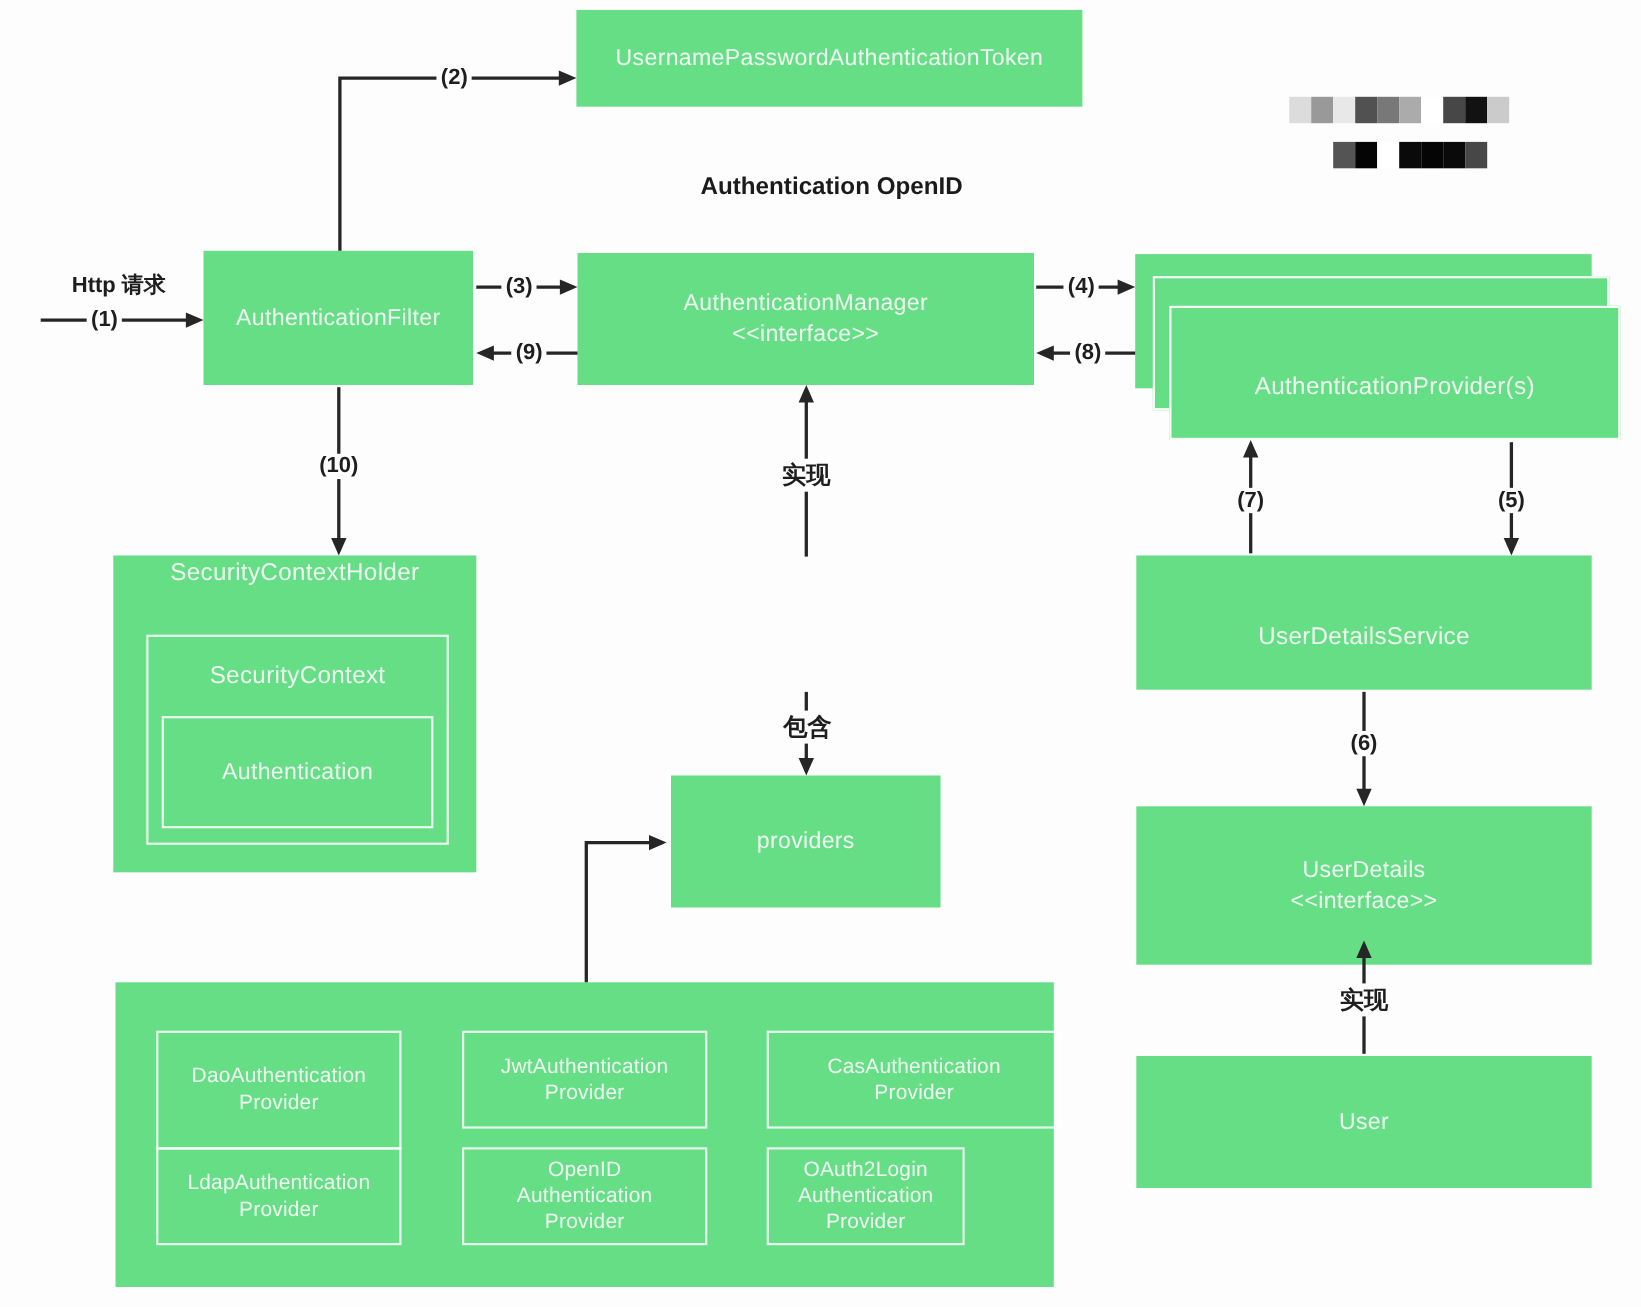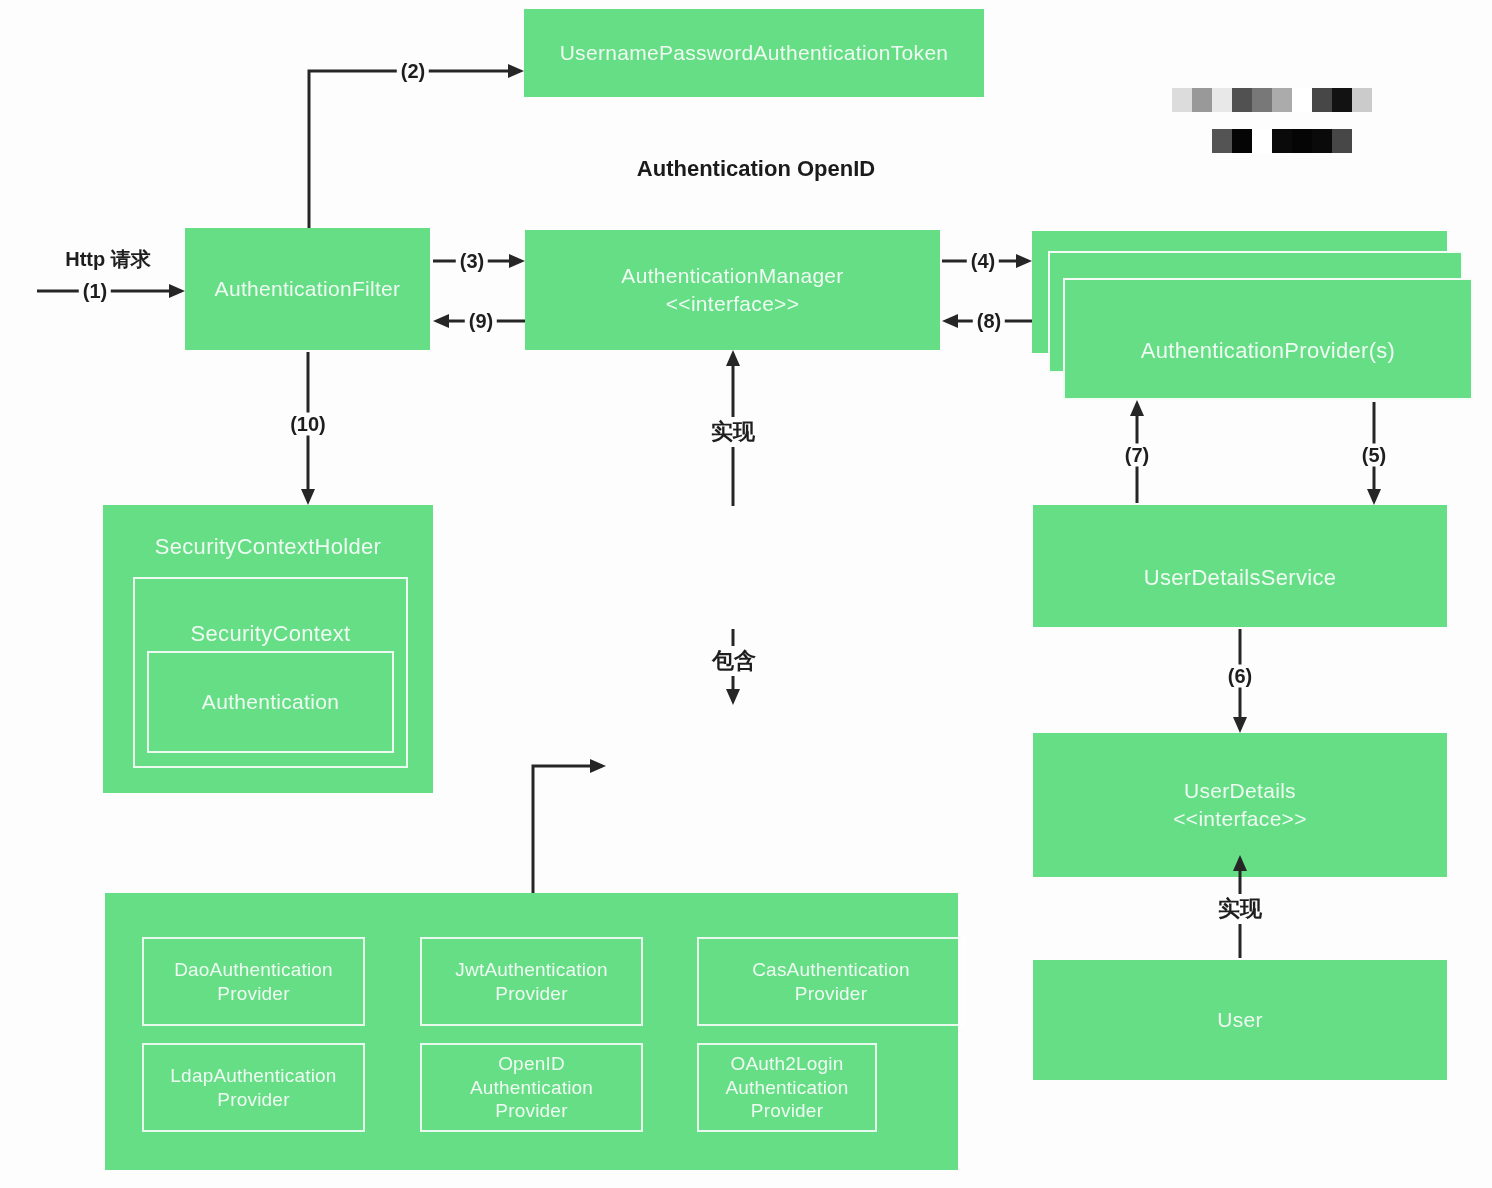--- a/index.html
+++ b/index.html
@@ -59,46 +59,49 @@
     <span>&lt;&lt;interface&gt;&gt;</span>
   </div>
 
   <div class="node" style="left:1032px;top:231px;width:415px;height:122px"></div>
   <div class="node stack-border" style="left:1048px;top:251px;width:415px;height:122px"></div>
   <div class="node stack-border" style="left:1063px;top:278px;width:410px;height:122px">
     <span class="stack-label">AuthenticationProvider(s)</span>
   </div>
 
   <div class="node titled" style="left:103px;top:505px;width:330px;height:288px">
-    <div class="node-title" style="padding-top:27px">SecurityContextHolder</div>
+    <div class="node-title" style="">SecurityContextHolder</div>
     <div class="inner-border" style="position:absolute;left:30px;top:72px;width:275px;height:191px;box-sizing:border-box">
-      <div class="node-title" style="padding-top:40px">SecurityContext</div>
+      <div class="node-title" style="padding-top:20px">SecurityContext</div>
       <div class="inner-border" style="position:absolute;left:12px;top:72px;width:247px;height:102px;box-sizing:border-box;display:flex;align-items:center;justify-content:center">
         <span style="font-size:21px">Authentication</span>
       </div>
     </div>
   </div>
 
 
+  <div class="node" style="left:610px;top:705px;width:245px;height:120px">
+    <span>providers</span>
+  </div>
 
   <div class="node" style="left:1033px;top:505px;width:414px;height:122px">
     <span class="stack-label">UserDetailsService</span>
   </div>
 
   <div class="node" style="left:1033px;top:733px;width:414px;height:144px">
     <span>UserDetails</span>
     <span>&lt;&lt;interface&gt;&gt;</span>
   </div>
 
   <div class="node" style="left:1033px;top:960px;width:414px;height:120px">
     <span>User</span>
   </div>
 
   <div class="node titled" style="left:105px;top:893px;width:853px;height:277px">
-    <div class="impl" style="left:37px;top:44px;width:223px;height:89px">DaoAuthentication
+    <div class="impl" style="left:37px;top:44px;width:223px;height:108px">DaoAuthentication
 Provider</div>
     <div class="impl" style="left:315px;top:44px;width:223px;height:89px">JwtAuthentication
 Provider</div>
     <div class="impl" style="left:592px;top:44px;width:268px;height:89px">CasAuthentication
 Provider</div>
     <div class="impl" style="left:37px;top:150px;width:223px;height:89px">LdapAuthentication
 Provider</div>
     <div class="impl" style="left:315px;top:150px;width:223px;height:89px">OpenID
 Authentication
 Provider</div>

